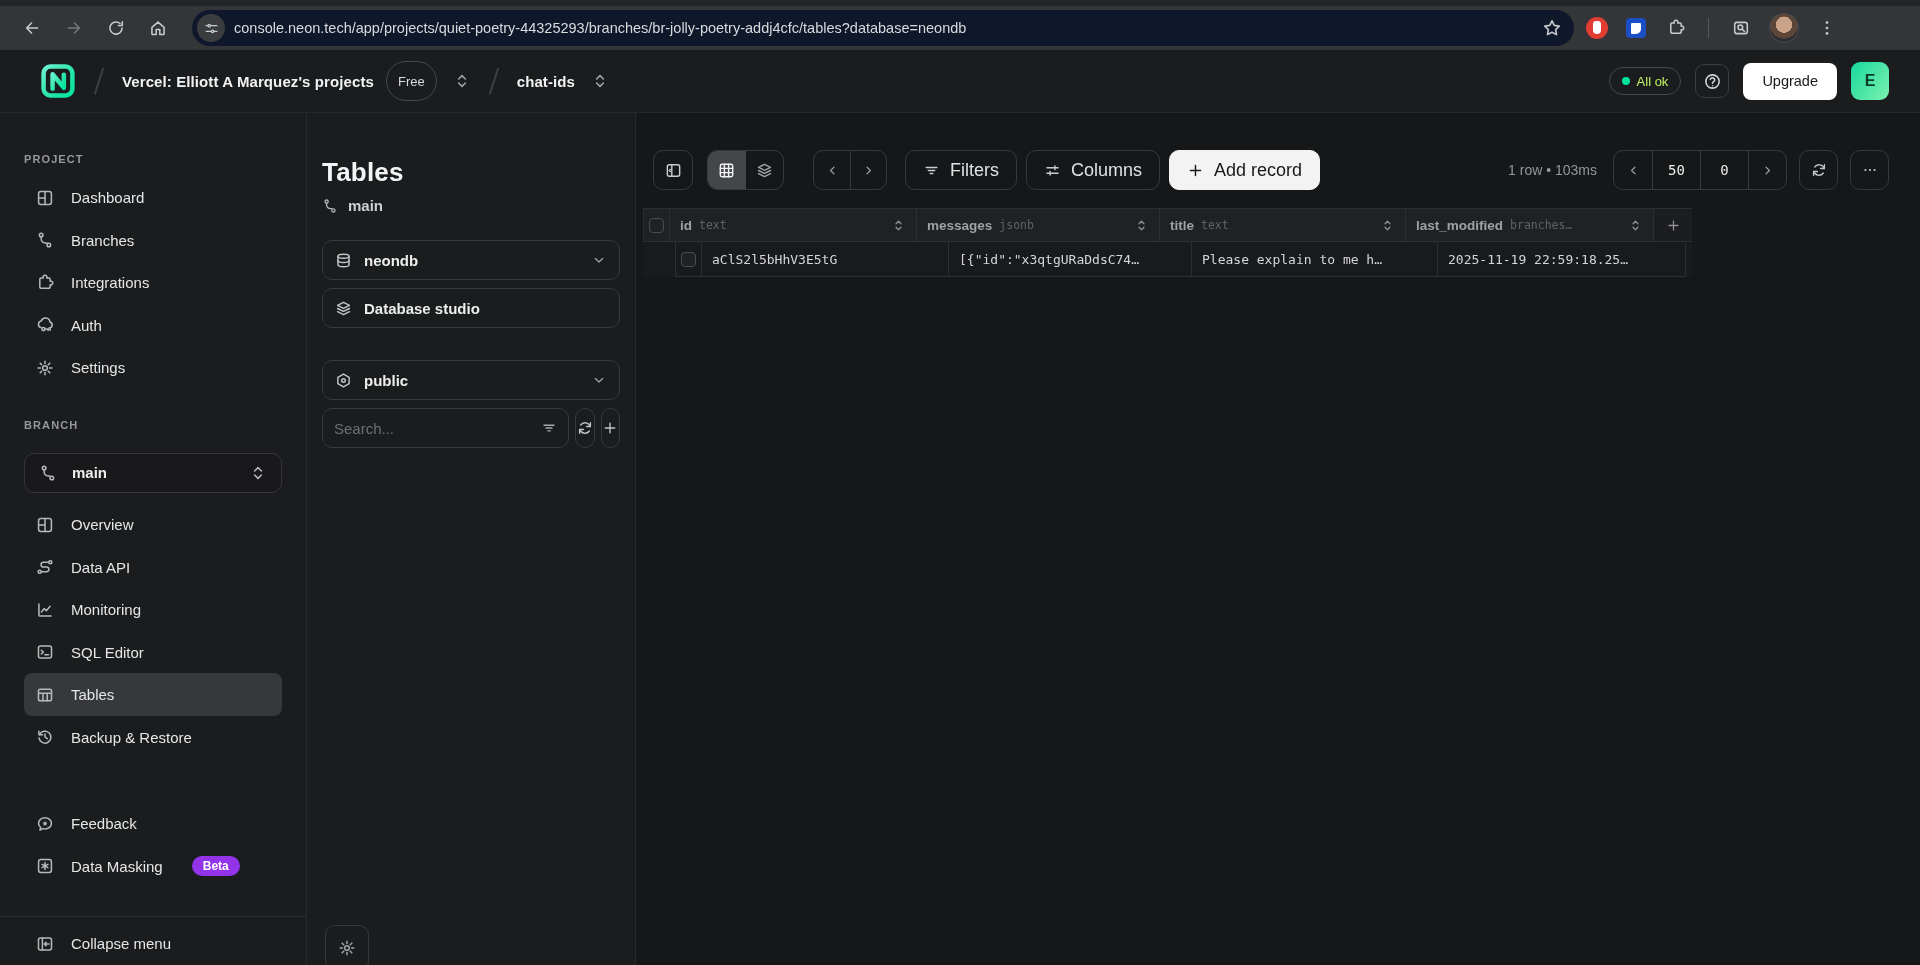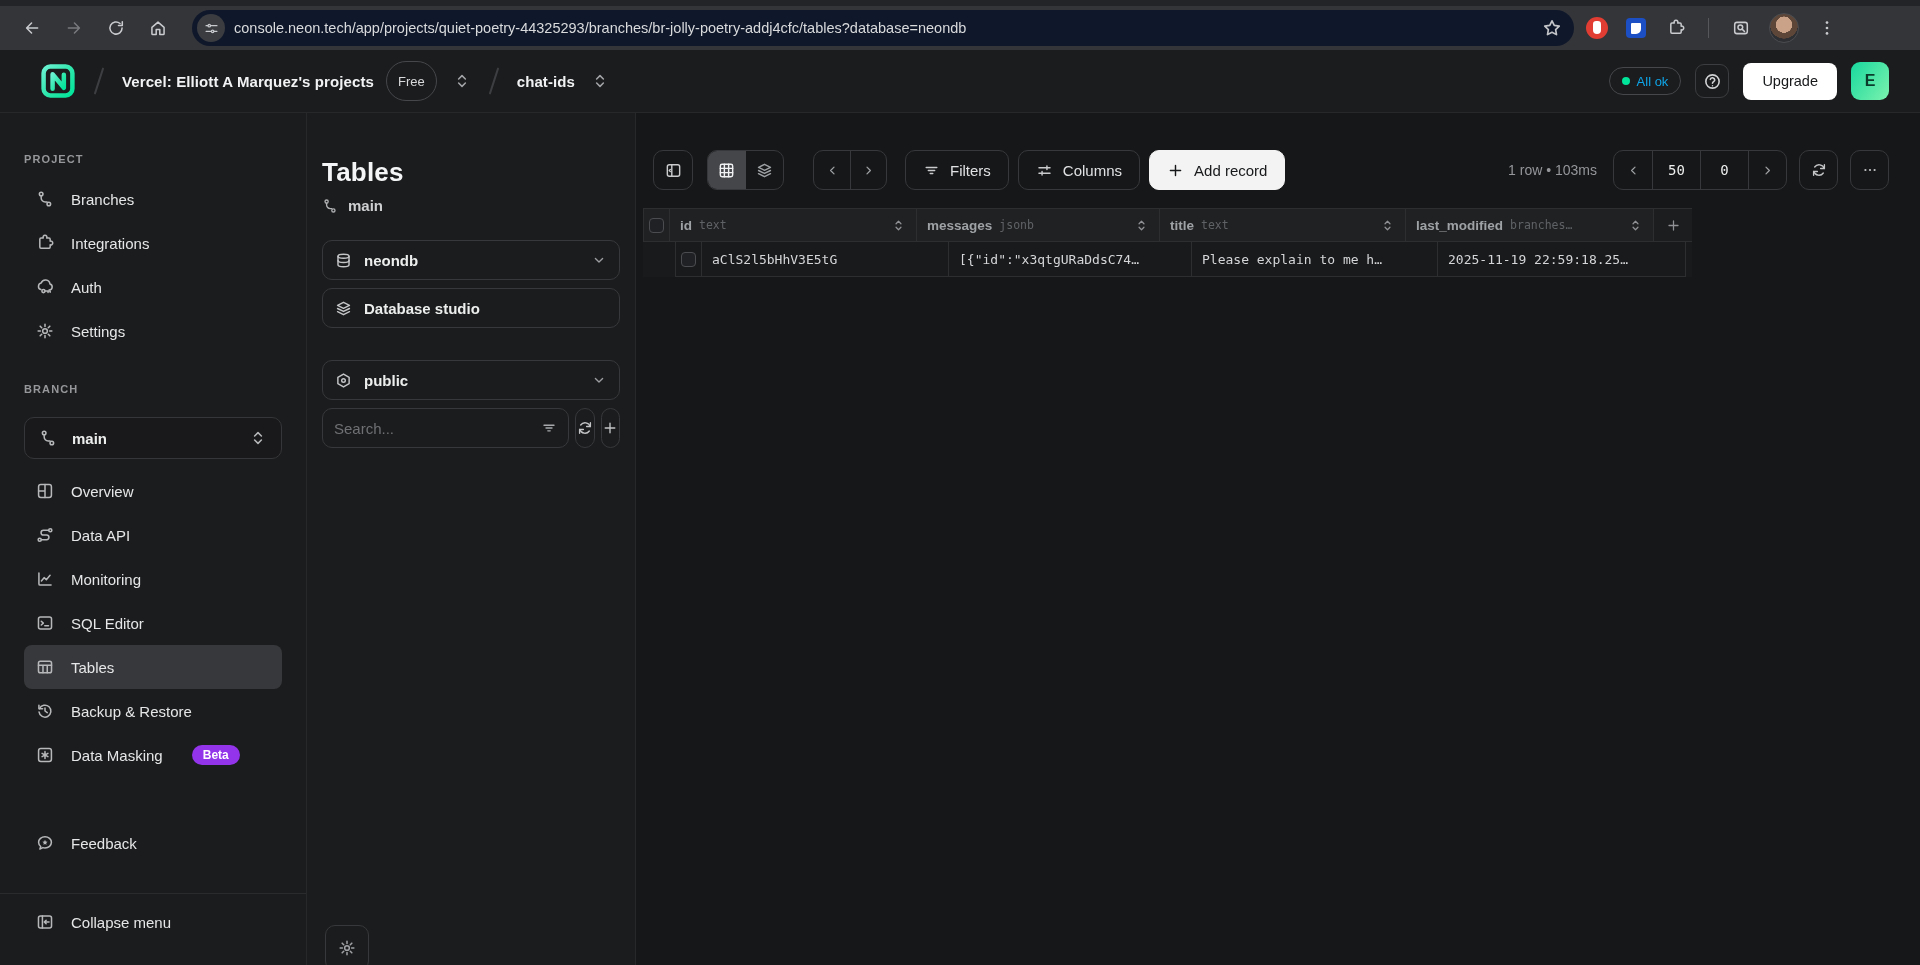--- a/index.html
+++ b/index.html
@@ -42,21 +42,21 @@
     display:flex; align-items:center; padding:0 31px 0 40px; }
   .logo { width:36px; height:36px; }
   .crumb-slash { width:2px; height:28px; background:#3d3e41; transform:rotate(18deg);
     border-radius:2px; margin:0 22px; }
   .crumb-text { color:#f1f2f3; font-size:15px; font-weight:600; letter-spacing:.1px; }
   .pill { display:inline-flex; align-items:center; border:1px solid #46474b; border-radius:999px;
     color:#d8d9db; font-size:13px; }
   .free-pill { height:40px; padding:0 11px; margin-left:12px; }
   .updown { width:18px; height:18px; color:#a3a5a8; margin-left:16px; }
   .hdr-right { margin-left:auto; display:flex; align-items:center; gap:14px; }
-  .status-pill { height:28px; padding:0 12px; gap:7px; color:#0ea5e9; }
+  .status-pill { height:28px; padding:0 12px; gap:7px; color:#bef264; }
   .status-dot { width:8px; height:8px; border-radius:50%; background:#00e599; }
   .help-btn { width:34px; height:34px; border:1px solid #3b3d40; border-radius:9px;
     display:flex; align-items:center; justify-content:center; color:#cfd1d3; }
   .help-btn .ic { width:19px; height:19px; }
   .upgrade-btn { height:37px; padding:0 19px; background:#ffffff; color:#17181a; border:none;
     border-radius:8px; font-size:14.5px; font-weight:500; font-family:inherit; }
   .avatar-app { width:38px; height:38px; border-radius:9px; display:flex; align-items:center;
     justify-content:center; background:linear-gradient(125deg,#18d89e,#7cf2ae);
     color:#0b3b2b; font-size:16px; font-weight:700; }
 
@@ -114,21 +114,21 @@
   .table-item .ic { width:17px; height:17px; color:#cdced0; }
   .tp-gear { position:absolute; left:18px; bottom:-6px; width:44px; height:46px;
     border:1px solid #37383b; border-radius:10px; background:transparent; display:flex;
     align-items:center; justify-content:center; color:#a0a2a5; }
   .tp-gear .ic { width:18px; height:18px; }
 
   
   .main { flex:1; background:#161718; padding:37px 31px 0 7px; }
   .toolbar { display:flex; align-items:center; margin-left:10px; }
   .tb-btn { height:40px; border:1px solid #37383b; border-radius:10px; background:transparent;
-    display:flex; align-items:center; justify-content:center; color:#dfe1e3; font-size:15px;
+    display:flex; align-items:center; justify-content:center; color:#dfe1e3; font-size:18px;
     font-weight:500; font-family:inherit; gap:10px; }
   .tb-btn .ic { width:17px; height:17px; color:#c9cbcd; }
   .w40 { width:40px; }
   .segment { height:40px; width:77px; border:1px solid #37383b; border-radius:10px; display:flex;
     overflow:hidden; margin-left:14px; }
   .segment .seg { flex:1; display:flex; align-items:center; justify-content:center; color:#9da0a3; }
   .segment .seg .ic { width:17px; height:17px; }
   .segment .seg.on { background:#45464a; color:#f0f1f2; }
   .pair { height:40px; border:1px solid #37383b; border-radius:10px; display:flex; overflow:hidden; margin-left:29px; }
   .pair .half { width:36px; display:flex; align-items:center; justify-content:center; color:#9da0a3; }
@@ -294,20 +294,29 @@
   </div>
 </div>
 
 <div class="content">
 
   <div class="sidebar" data-interactable="false">
     <div class="side-label" data-interactable="false">PROJECT</div>
     <div class="nav-item" data-interactable="true">
       <span class="ic" data-interactable="false">
           <svg viewBox="0 0 16 16" fill="none" stroke="currentColor" stroke-width="1.35" stroke-linecap="round" stroke-linejoin="round">
+            <rect x="2.3" y="2.3" width="11.4" height="11.4" rx="2"></rect>
+            <path d="M8 2.3v11.4M2.3 8H8"></path>
+          </svg>
+        </span>
+      <span data-interactable="false">Dashboard</span>
+    </div>
+    <div class="nav-item" data-interactable="true">
+      <span class="ic" data-interactable="false">
+          <svg viewBox="0 0 16 16" fill="none" stroke="currentColor" stroke-width="1.35" stroke-linecap="round" stroke-linejoin="round">
             <circle cx="4.6" cy="3.6" r="1.6"></circle>
             <circle cx="11.4" cy="12.4" r="1.6"></circle>
             <path d="M4.6 5.2v1.9a3.5 3.5 0 0 0 3.5 3.5h1.7"></path>
           </svg>
         </span>
       <span data-interactable="false">Branches</span>
     </div>
     <div class="nav-item" data-interactable="true">
       <span class="ic" data-interactable="false">
           <svg viewBox="0 0 16 16" fill="none" stroke="currentColor" stroke-width="1.35" stroke-linecap="round" stroke-linejoin="round">
@@ -402,39 +411,39 @@
     <div class="nav-item" data-interactable="true">
       <span class="ic" data-interactable="false">
           <svg viewBox="0 0 16 16" fill="none" stroke="currentColor" stroke-width="1.35" stroke-linecap="round" stroke-linejoin="round">
             <path d="M3.1 6A5.3 5.3 0 1 1 2.7 8.8"></path>
             <path d="M2.6 2.8v3.3h3.3"></path>
             <path d="M8 5.4V8l2 1.4"></path>
           </svg>
         </span>
       <span data-interactable="false">Backup &amp; Restore</span>
     </div>
+    <div class="nav-item feedback-item" data-interactable="true">
+      <span class="ic" data-interactable="false">
+          <svg viewBox="0 0 16 16" fill="none" stroke="currentColor" stroke-width="1.35" stroke-linecap="round" stroke-linejoin="round">
+            <path d="M8 2.4c3.2 0 5.7 2.2 5.7 5s-2.5 5-5.7 5c-.7 0-1.3-.1-1.9-.3l-2.6 1.3.7-2.3c-1.2-.9-1.9-2.2-1.9-3.7 0-2.8 2.5-5 5.7-5z"></path>
+            <path d="m8 5.2.7 1.4 1.6.2-1.2 1.1.3 1.6L8 8.8l-1.4.7.3-1.6-1.2-1.1 1.6-.2z" fill="currentColor" stroke="none"></path>
+          </svg>
+        </span>
+      <span data-interactable="false">Feedback</span>
+    </div>
+
     <div class="nav-item" data-interactable="true">
       <span class="ic" data-interactable="false">
           <svg viewBox="0 0 16 16" fill="none" stroke="currentColor" stroke-width="1.35" stroke-linecap="round" stroke-linejoin="round">
             <rect x="2.3" y="2.3" width="11.4" height="11.4" rx="2"></rect>
             <path d="M8 5v6M5.4 6.5l5.2 3M10.6 6.5l-5.2 3"></path>
           </svg>
         </span>
       <span data-interactable="false">Data Masking</span>
       <span class="beta-badge" data-interactable="false">Beta</span>
-    </div>
-
-    <div class="nav-item feedback-item" data-interactable="true">
-      <span class="ic" data-interactable="false">
-          <svg viewBox="0 0 16 16" fill="none" stroke="currentColor" stroke-width="1.35" stroke-linecap="round" stroke-linejoin="round">
-            <path d="M8 2.4c3.2 0 5.7 2.2 5.7 5s-2.5 5-5.7 5c-.7 0-1.3-.1-1.9-.3l-2.6 1.3.7-2.3c-1.2-.9-1.9-2.2-1.9-3.7 0-2.8 2.5-5 5.7-5z"></path>
-            <path d="m8 5.2.7 1.4 1.6.2-1.2 1.1.3 1.6L8 8.8l-1.4.7.3-1.6-1.2-1.1 1.6-.2z" fill="currentColor" stroke="none"></path>
-          </svg>
-        </span>
-      <span data-interactable="false">Feedback</span>
     </div>
     <div class="side-divider" data-interactable="false"></div>
     <div class="nav-item collapse-item" data-interactable="true">
       <span class="ic" data-interactable="false">
           <svg viewBox="0 0 16 16" fill="none" stroke="currentColor" stroke-width="1.35" stroke-linecap="round" stroke-linejoin="round">
             <rect x="2.2" y="2.6" width="11.6" height="10.8" rx="1.8"></rect>
             <path d="M5.7 2.6v10.8M11.6 8H7.5M9 6.4 7.4 8 9 9.6"></path>
           </svg>
         </span>
       <span data-interactable="false">Collapse menu</span>

